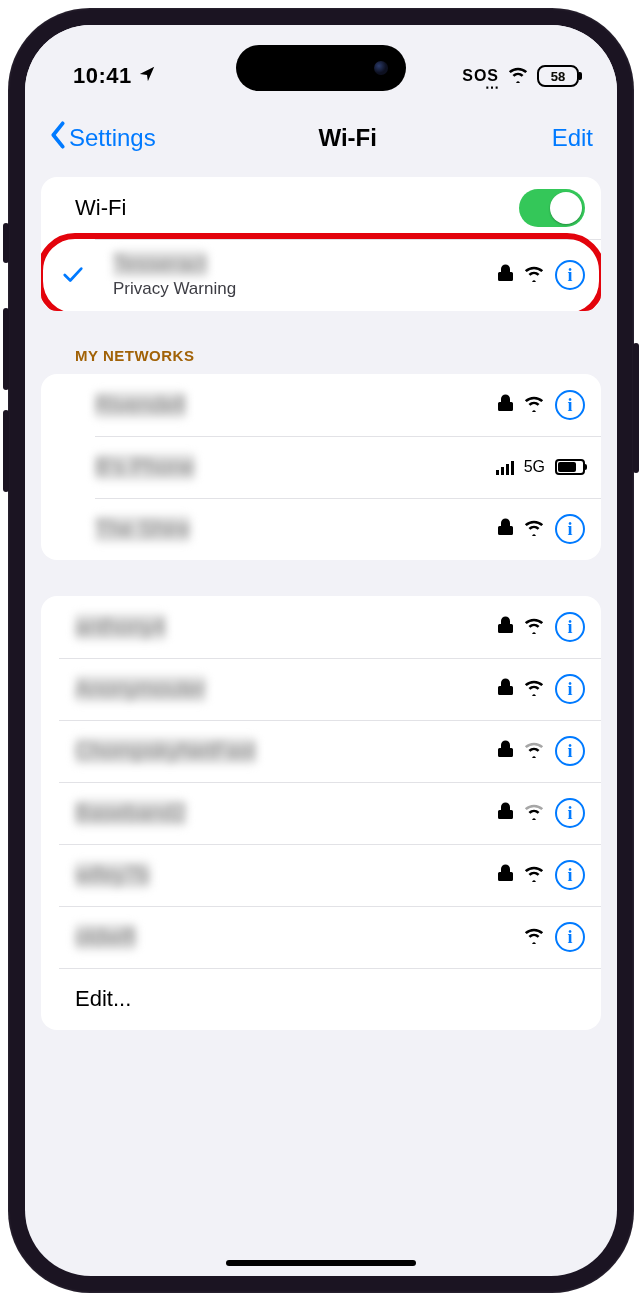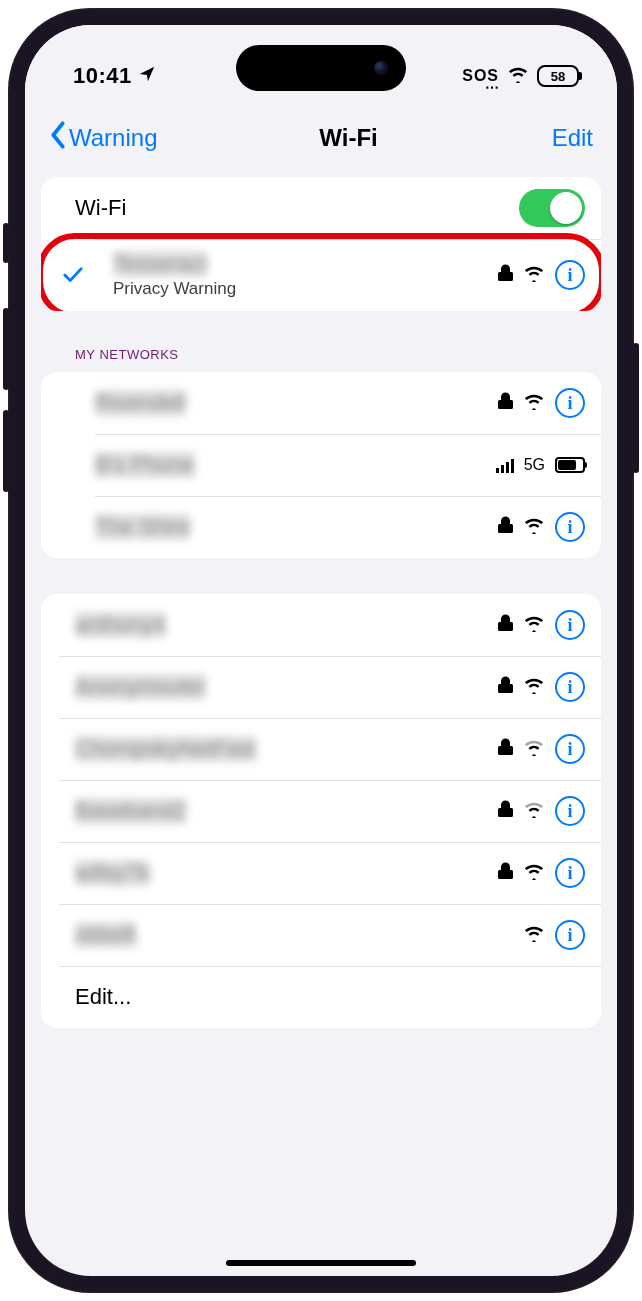--- a/index.html
+++ b/index.html
@@ -86,22 +86,23 @@
   .nav-title{font-size:24px;font-weight:600;color:#000;}
   .nav-edit{color:#007aff;font-size:24px;margin-left:12px;}
 
   .content{padding: 0 16px 20px; overflow:hidden;}
 
   .group{
     background:#fff;border-radius:16px;margin-bottom:36px;
     overflow:hidden;
   }
   .section-hdr{
-    color:#701a75;font-size:13px;letter-spacing:.5px;
+    color:#a16207;font-size:15px;letter-spacing:.5px;
     padding: 0 18px 10px 34px;
+    font-weight: bold;
   }
   .row{
     display:flex;align-items:center;min-height:62px;
     padding: 10px 16px 10px 18px;
     position:relative;
   }
   .row + .row::before{
     content:"";position:absolute;left:54px;right:0;top:0;height:1px;background:#e2e2e6;
   }
   .row.indent-less + .row::before,
@@ -189,21 +190,21 @@
       </div>
     </div>
 
     <div class="nav-bar">
       <div class="nav-back">
         <span>
           <svg class="chev" viewBox="0 0 14 24">
               <path d="M11 2 L3 12 L11 22" stroke="#007aff" stroke-width="3.2" fill="none" stroke-linecap="round" stroke-linejoin="round"></path>
             </svg>
         </span>
-        <span>Warning</span>
+        <span>Settings</span>
       </div>
       <div class="nav-title">Wi-Fi</div>
       <div class="nav-edit">Edit</div>
     </div>
 
     <div class="content">
 
       <div class="group">
         <div class="row no-indent">
           <div class="row-label-area" style="padding-left:16px;">

